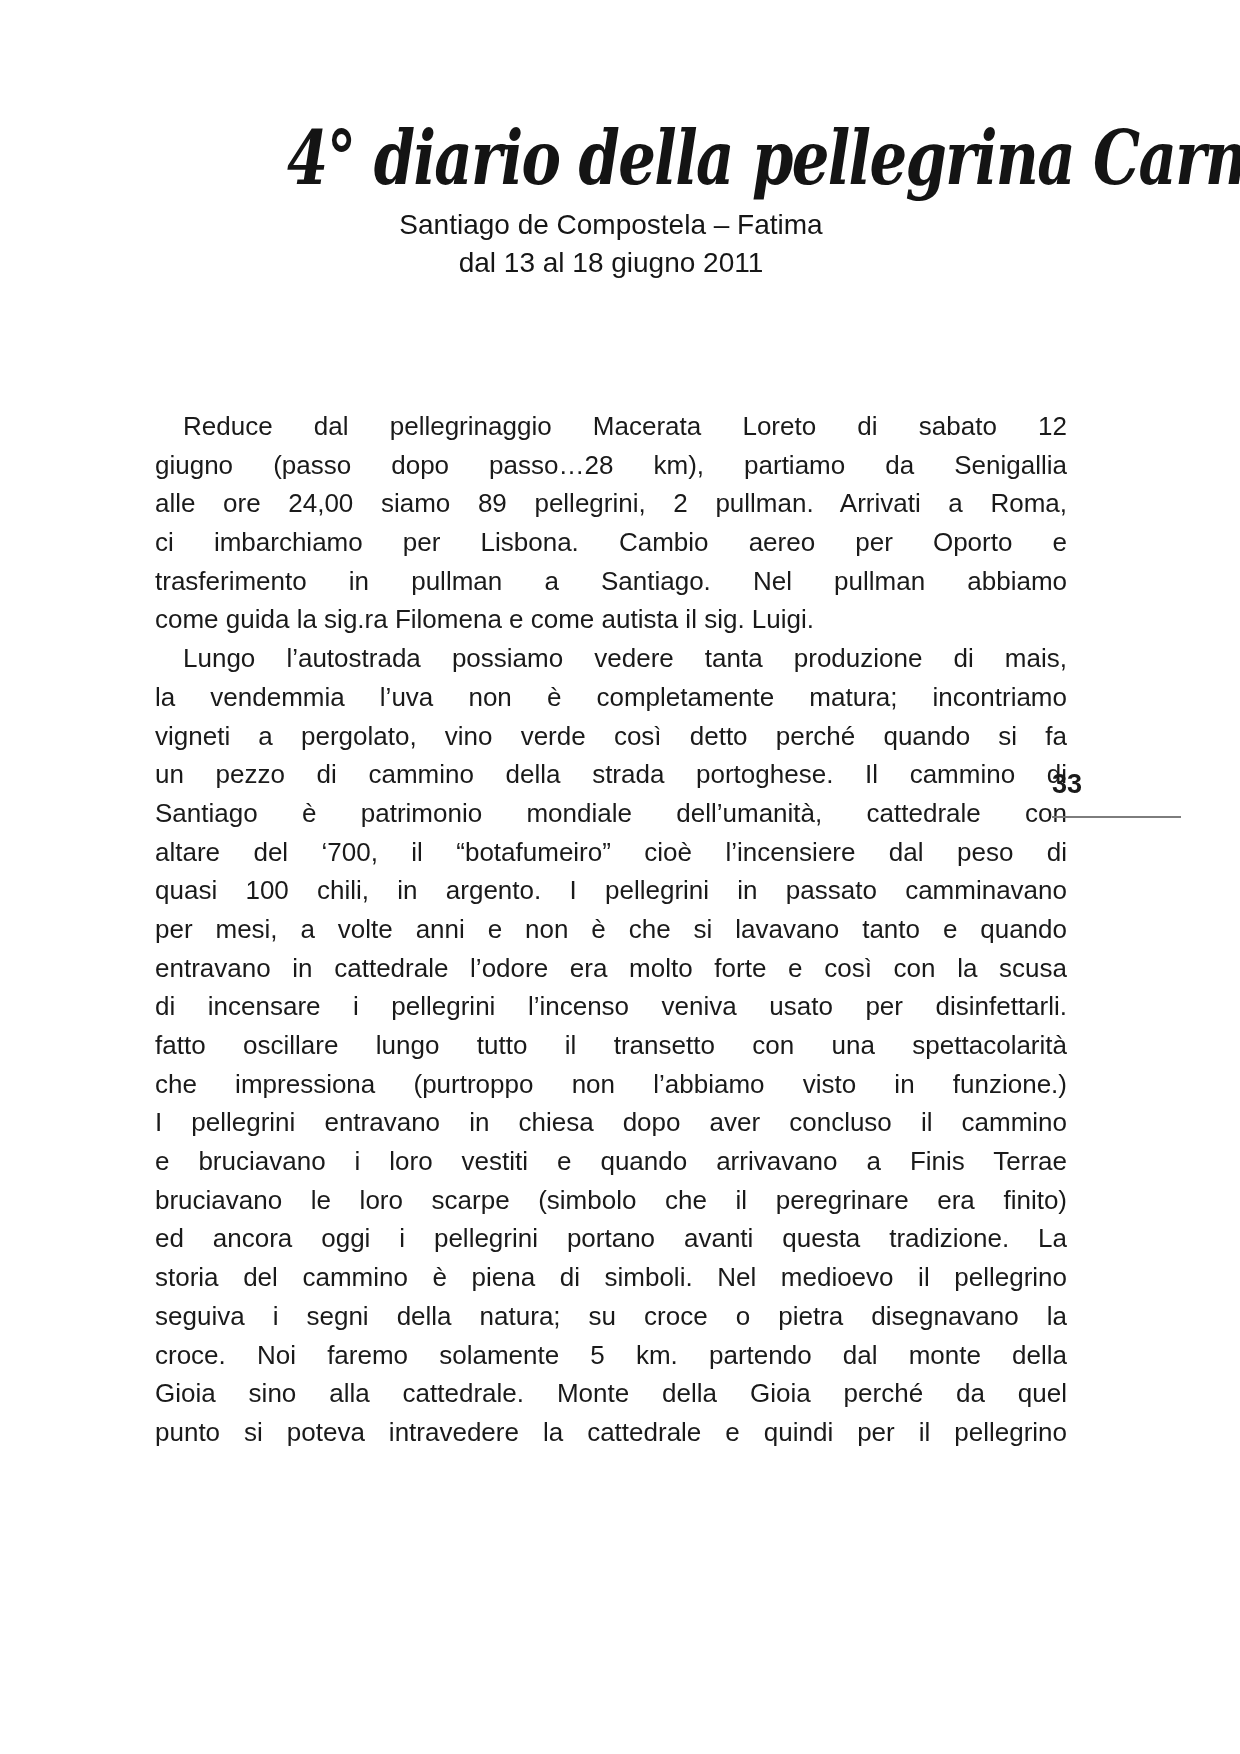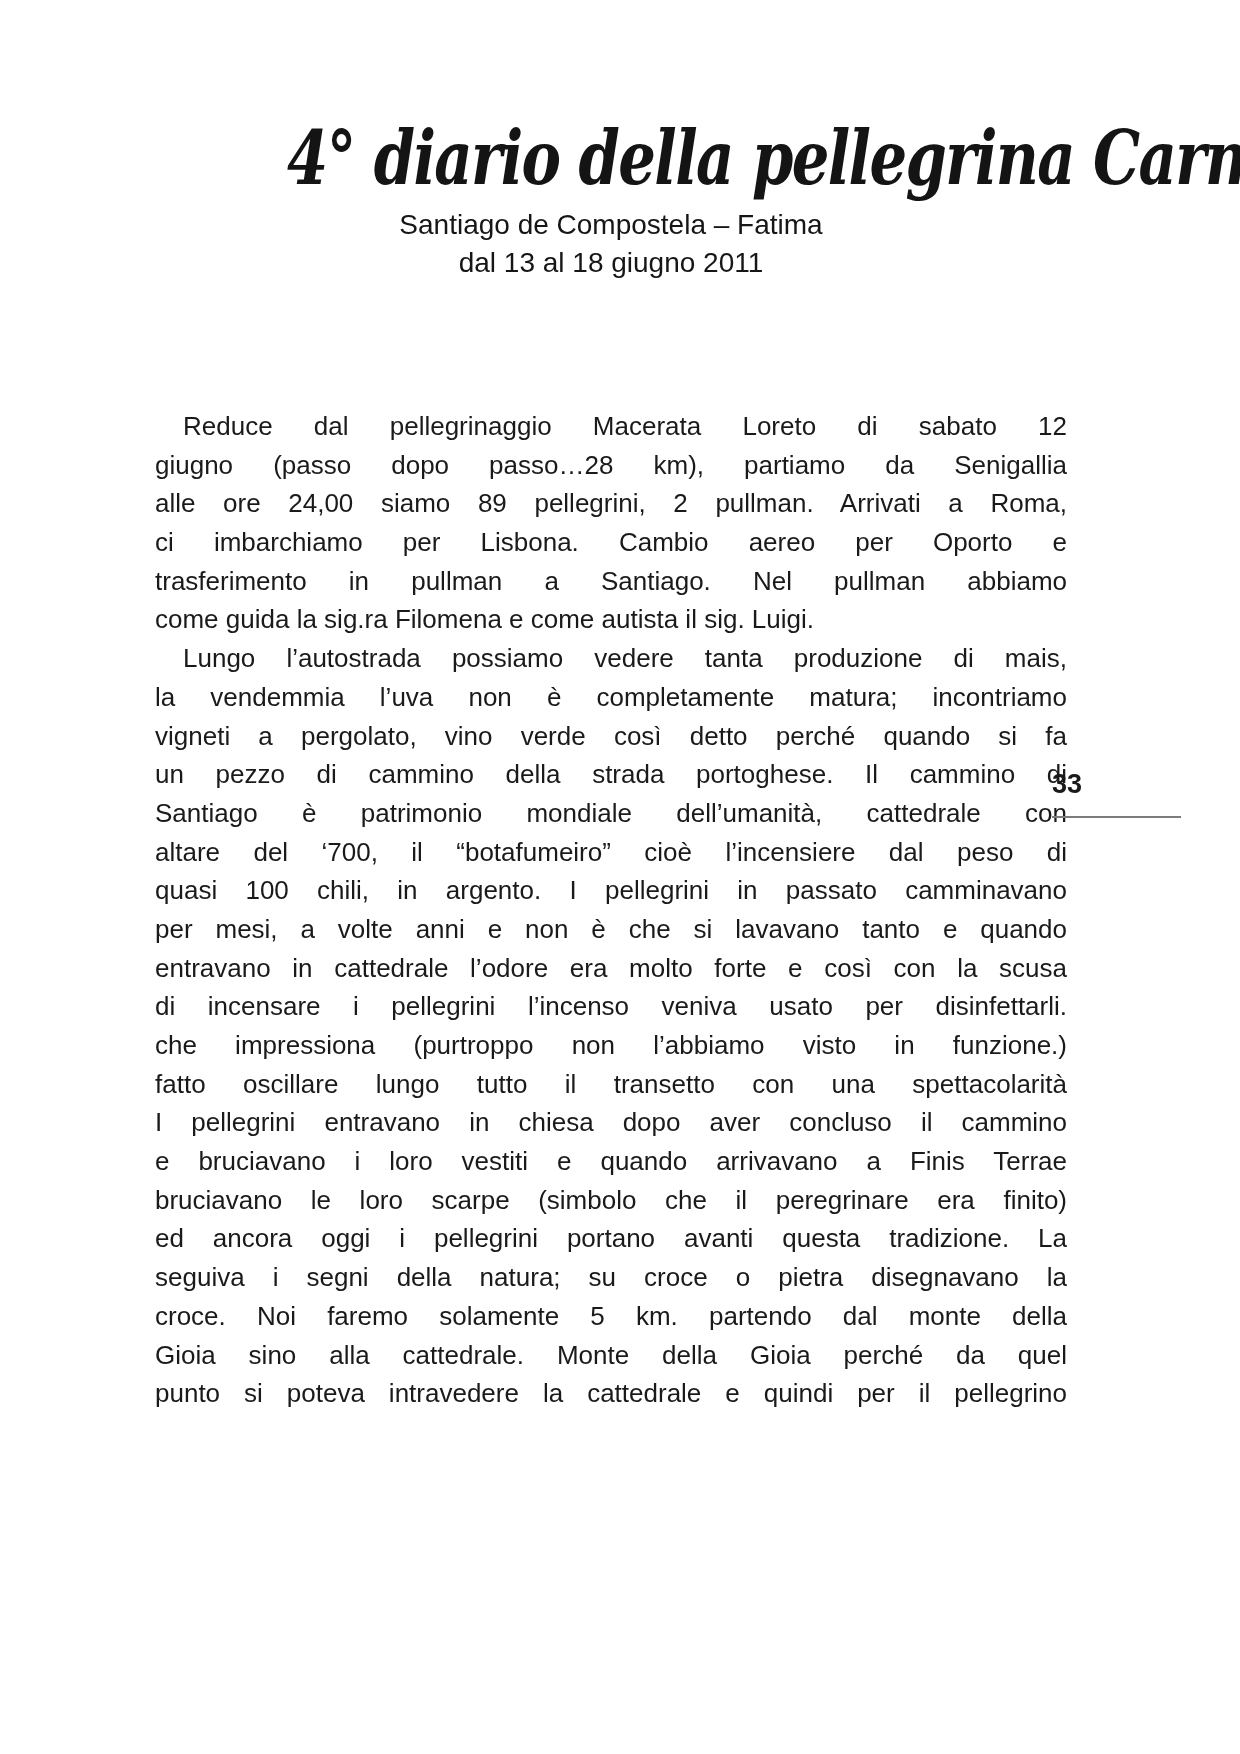--- a/index.html
+++ b/index.html
@@ -112,26 +112,27 @@
       <div class="line first">Lungo l’autostrada possiamo vedere tanta produzione di mais,</div>
       <div class="line">la vendemmia l’uva non è completamente matura; incontriamo</div>
       <div class="line">vigneti a pergolato, vino verde così detto perché quando si fa</div>
       <div class="line">un pezzo di cammino della strada portoghese. Il cammino di</div>
       <div class="line">Santiago è patrimonio mondiale dell’umanità, cattedrale con</div>
       <div class="line">altare del ‘700, il “botafumeiro” cioè l’incensiere dal peso di</div>
       <div class="line">quasi 100 chili, in argento. I pellegrini in passato  camminavano</div>
       <div class="line">per mesi, a volte anni e non è che si lavavano tanto e quando</div>
       <div class="line">entravano in cattedrale l’odore era molto forte e così con la scusa</div>
       <div class="line">di incensare i pellegrini l’incenso veniva usato  per disinfettarli.</div>
+      <div class="line">fatto oscillare lungo tutto il transetto con una spettacolarità</div>
       <div class="line">che impressiona (purtroppo non l’abbiamo visto in funzione.)</div>
-      <div class="line">fatto oscillare lungo tutto il transetto con una spettacolarità</div>
       <div class="line">I pellegrini entravano in chiesa dopo aver concluso il cammino</div>
       <div class="line">e bruciavano i loro vestiti e quando arrivavano a Finis Terrae</div>
       <div class="line">bruciavano le loro scarpe (simbolo che il peregrinare era finito)</div>
       <div class="line">ed ancora oggi i pellegrini portano avanti questa tradizione. La</div>
+      <div class="line">storia del cammino è piena di simboli. Nel medioevo il pellegrino</div>
       <div class="line">seguiva i segni della natura; su croce o pietra disegnavano la</div>
       <div class="line">croce. Noi faremo solamente 5 km. partendo dal monte della</div>
       <div class="line">Gioia sino alla  cattedrale. Monte della Gioia perché da quel</div>
       <div class="line">punto si poteva intravedere la cattedrale e quindi per il pellegrino</div>
     </main>
 
   <aside class="folio">
     <div class="folio-num">33</div>
     <div class="folio-rule"></div>
   </aside>

